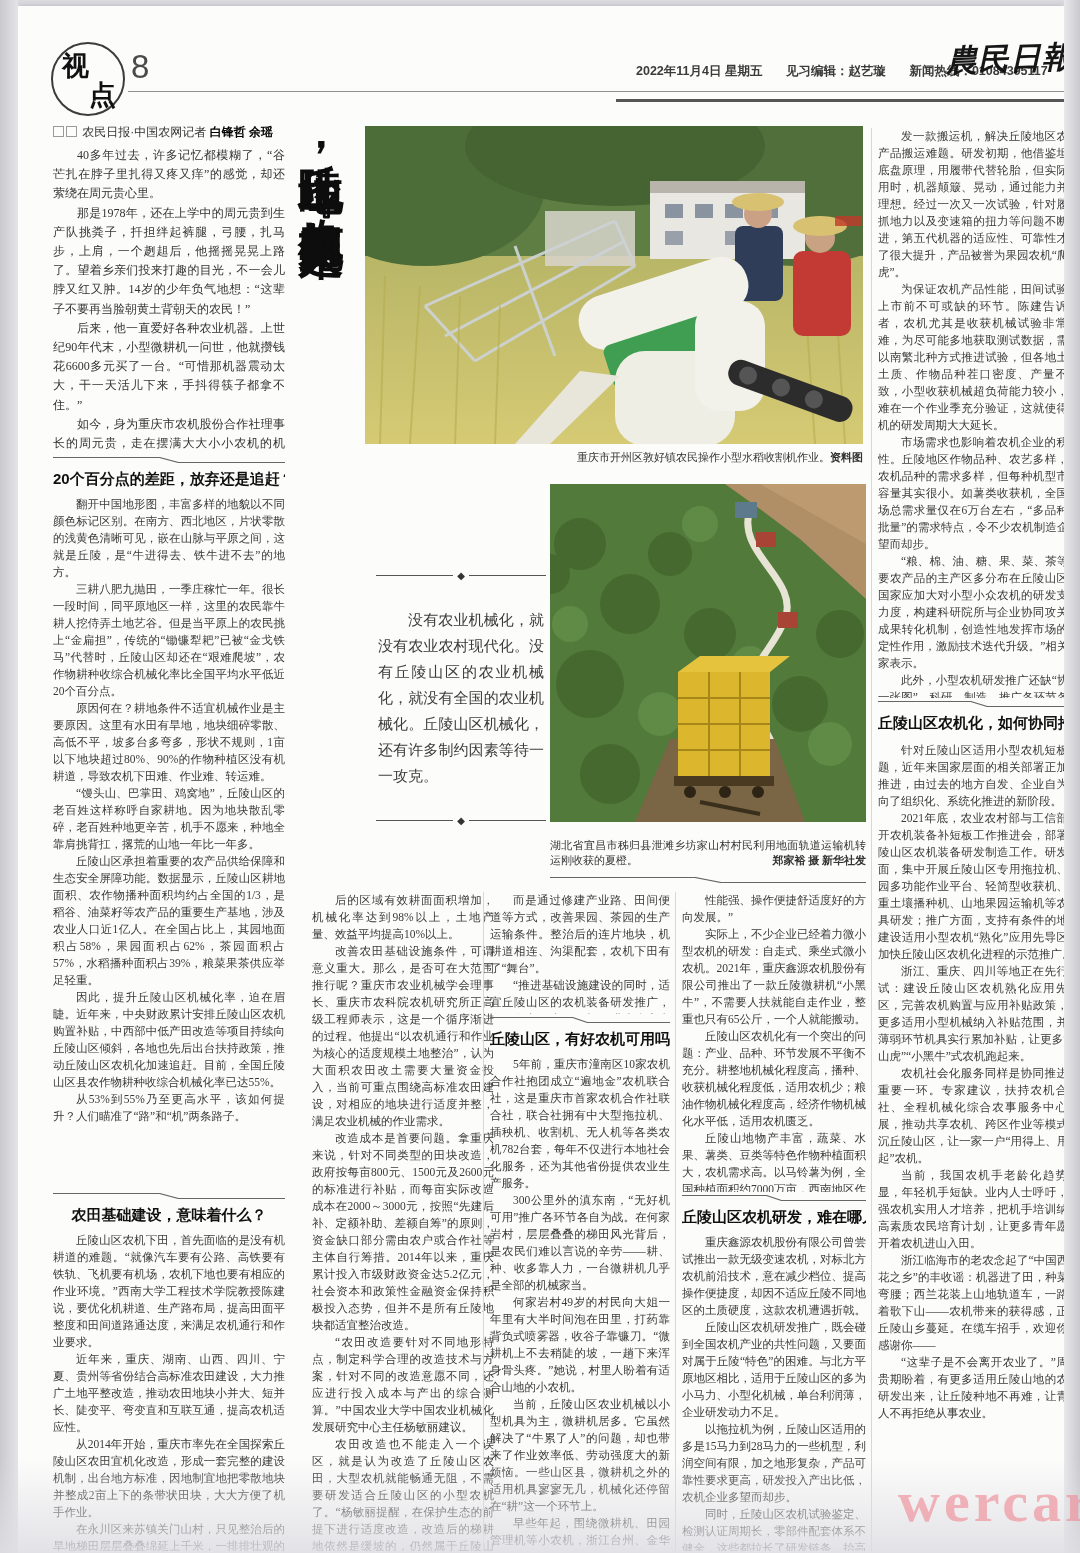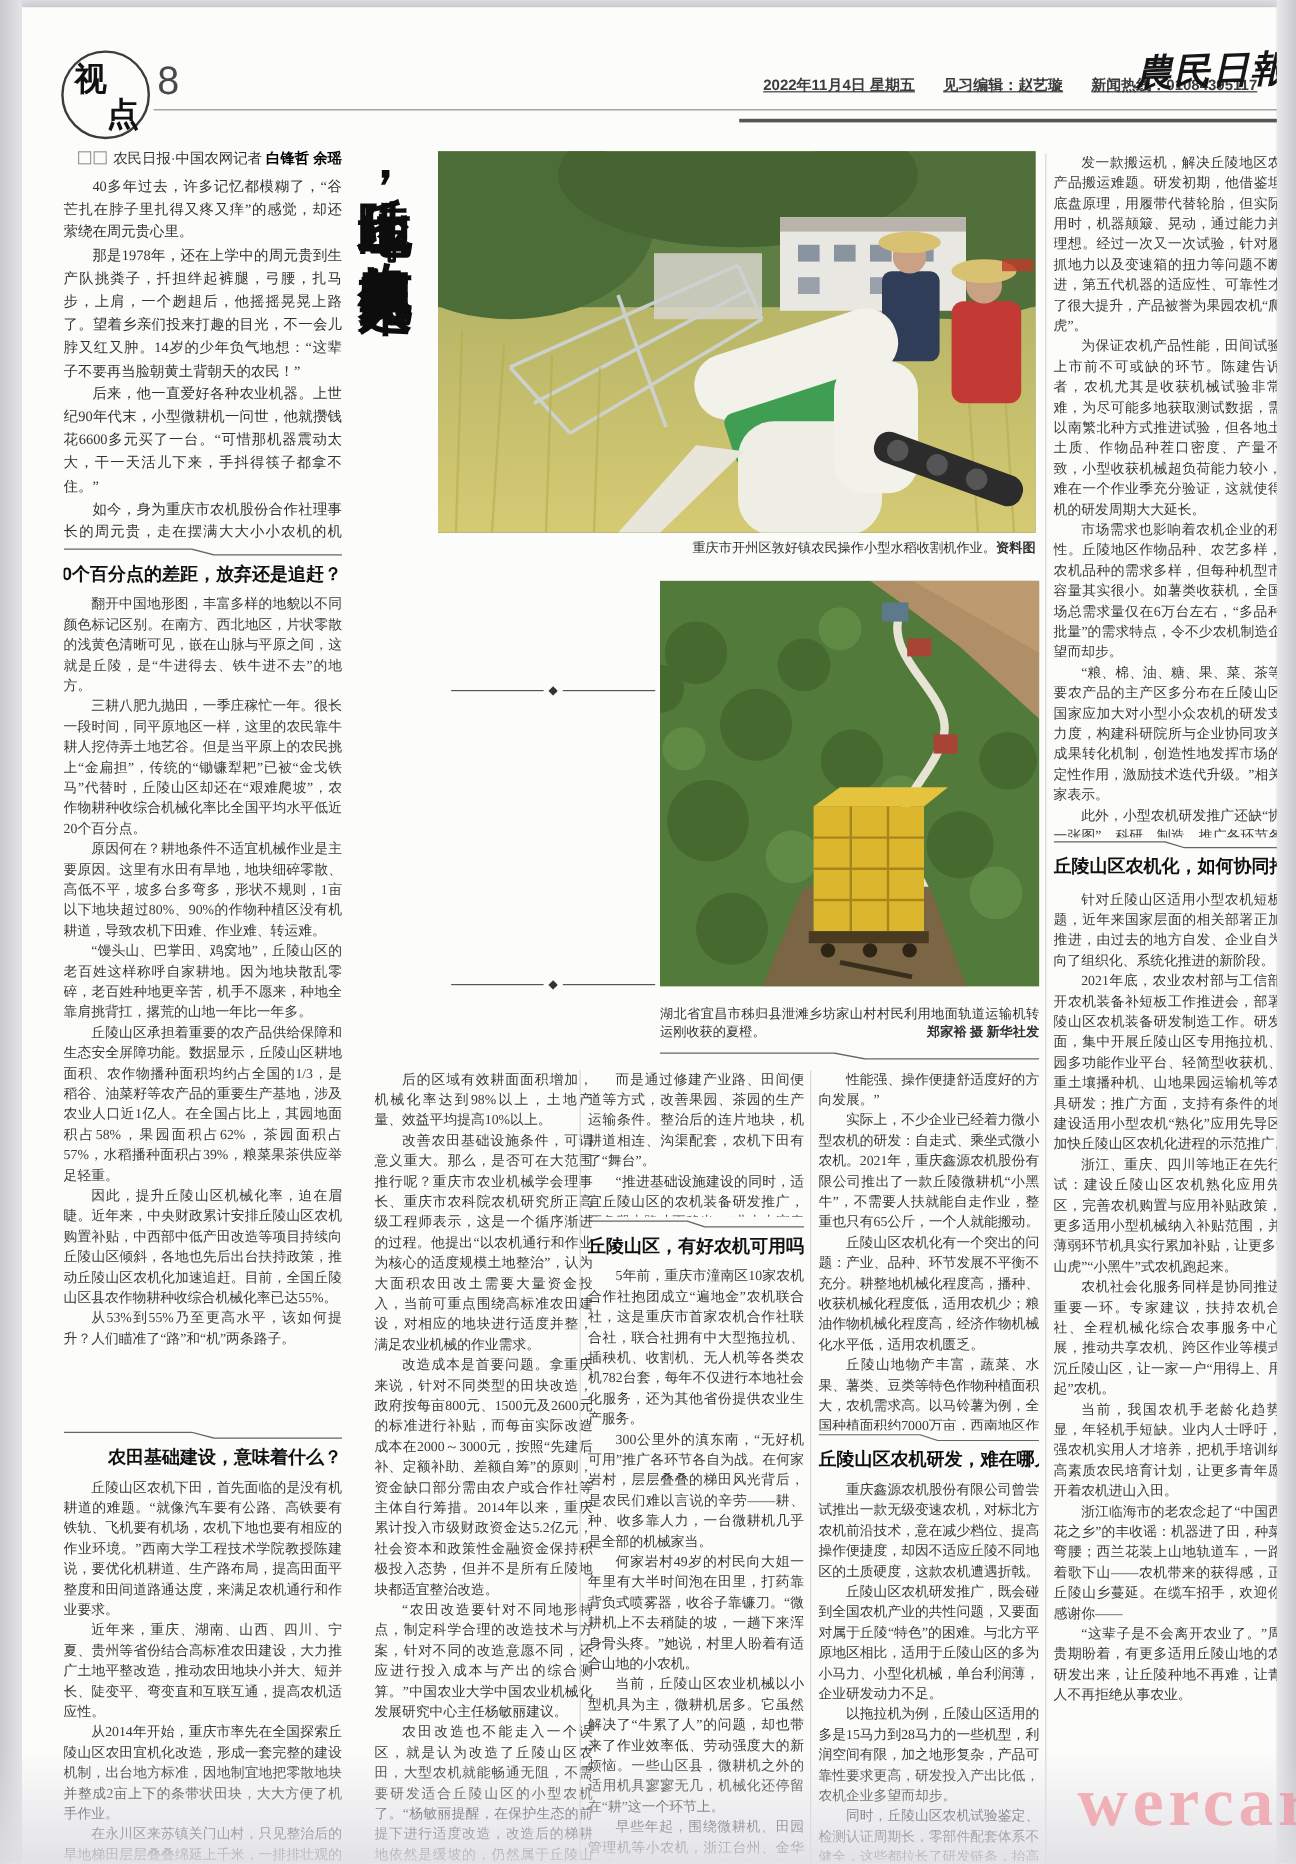--- a/index.html
+++ b/index.html
@@ -22,21 +22,21 @@
   .vp-circle .c1{position:absolute;left:9px;top:4px;font-size:27px;font-weight:bold;color:#111;font-family:"Liberation Serif",serif;}
   .vp-circle .c2{position:absolute;left:36px;top:33px;font-size:27px;font-weight:bold;color:#111;font-family:"Liberation Serif",serif;}
   .page-num{position:absolute;left:113px;top:42px;font-size:33px;color:#4a4a4a;font-family:"Liberation Sans",sans-serif;}
   .rule-thin{position:absolute;left:110px;top:85px;width:952px;height:1px;background:#8f8f8f;}
   .rule-thick{position:absolute;left:598px;top:93px;width:464px;height:3px;background:#555;}
   .dateline{
     position:absolute;left:618px;top:57px;width:330px;
     font-size:12.5px;font-weight:bold;color:#3b3b3b;white-space:nowrap;
     font-family:"Liberation Sans",sans-serif;
   }
-  .dateline span{margin-right:20px;text-decoration:underline;}
+  .dateline span{margin-right:20px;}
   .masthead{
     position:absolute;left:928px;top:32px;width:140px;
     font-size:31px;font-weight:900;font-style:italic;color:#161616;
     font-family:"DejaVu Serif",serif;transform:rotate(-2deg);letter-spacing:1px;white-space:nowrap;
   }
   
   .col{position:absolute;display:flex;flex-direction:column;overflow:hidden;}
   .seg{overflow:hidden;flex:0 0 auto;}
   .seg.fill{flex:1 1 auto;}
   .body-txt p{margin:0;text-indent:2em;text-align:justify;font-size:11.5px;line-height:17px;color:#3a3a3a;}
@@ -93,21 +93,21 @@
   <div class="page-num">8</div>
   <div class="rule-thin"></div>
   <div class="rule-thick"></div>
   <div class="dateline">
     <span>2022年11月4日  星期五</span>
     <span>见习编辑：赵艺璇</span>
     <span>新闻热线：01084395117</span>
   </div>
   <div class="masthead">農民日報</div>
 
-  <div class="col" style="left:35px;top:118px;width:232px;height:1427px;align-items:flex-end;">
+  <div class="col" style="left:35px;top:118px;width:232px;height:1427px;">
     <div class="byline seg">
       <span class="sq"></span><span class="sq"></span>
       <span>农民日报·中国农网记者</span>
       <b>白锋哲 余瑶</b>
     </div>
     <div class="seg lead-txt" style="height:308px;">
         <p>40多年过去，许多记忆都模糊了，“谷芒扎在脖子里扎得又疼又痒”的感觉，却还萦绕在周元贵心里。</p>
         <p>那是1978年，还在上学中的周元贵到生产队挑粪子，扦担绊起裤腿，弓腰，扎马步，上肩，一个趔趄后，他摇摇晃晃上路了。望着乡亲们投来打趣的目光，不一会儿脖又红又肿。14岁的少年负气地想：“这辈子不要再当脸朝黄土背朝天的农民！”</p>
         <p>后来，他一直爱好各种农业机器。上世纪90年代末，小型微耕机一问世，他就攒钱花6600多元买了一台。“可惜那机器震动太大，干一天活儿下来，手抖得筷子都拿不住。”</p>
         <p>如今，身为重庆市农机股份合作社理事长的周元贵，走在摆满大大小小农机的机棚，如数家珍般介绍：“这是播种用的，这是植保机械，这是收割机械——社里共有120台套，三千多个千瓦的动力，种地能全程机械化。”</p>
@@ -203,20 +203,21 @@
     <span>重庆市开州区敦好镇农民操作小型水稻收割机作业。</span>
     <span class="credit">资料图</span>
   </div>
 
   <div class="pullquote">
     <div class="pq-rule">
         <i></i>
         <span>◆</span>
         <i></i>
       </div>
+    <div class="pq-txt">没有农业机械化，就没有农业农村现代化。没有丘陵山区的农业机械化，就没有全国的农业机械化。丘陵山区机械化，还有许多制约因素等待一一攻克。</div>
     <div class="pq-rule">
         <i></i>
         <span>◆</span>
         <i></i>
       </div>
   </div>
 
   <div class="photo" style="left:532px;top:478px;width:316px;height:338px;">
     <svg width="316" height="338" viewBox="0 0 316 338">
       <rect width="316" height="338" fill="#527a3b"></rect>

